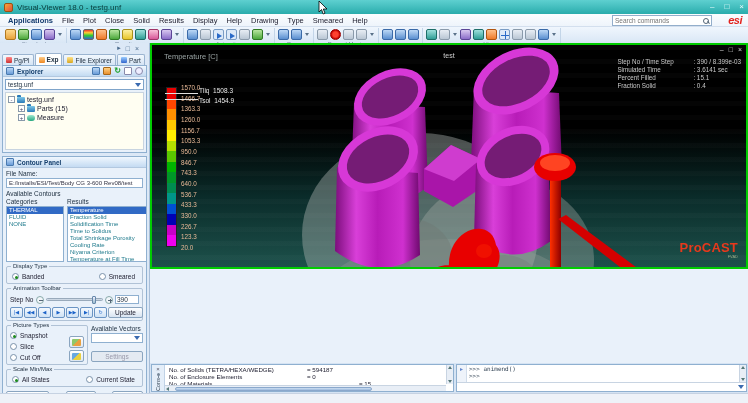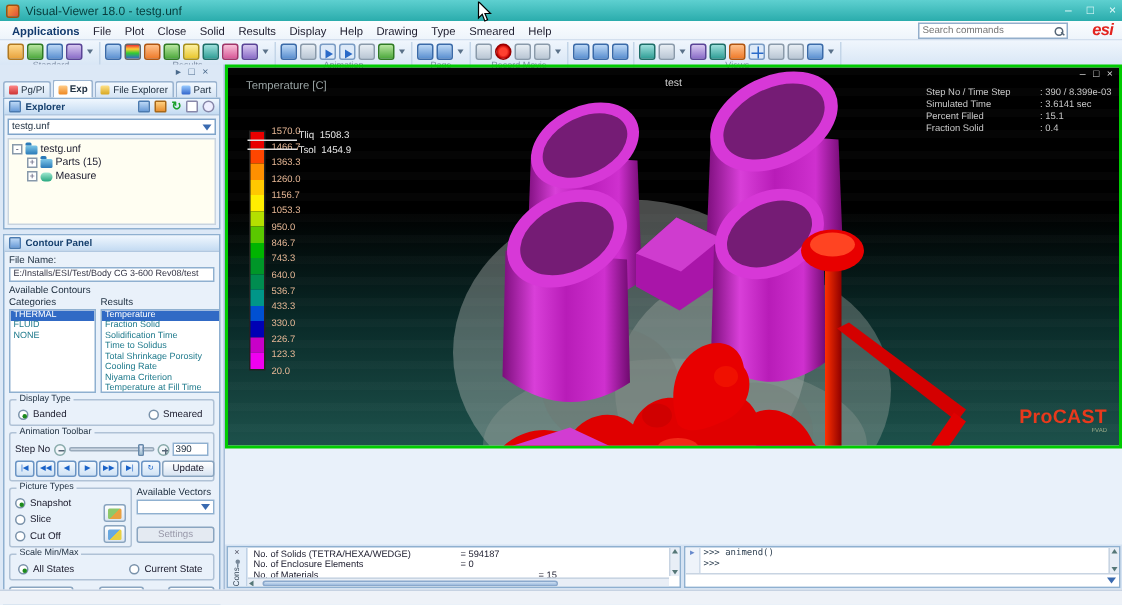--- a/index.html
+++ b/index.html
@@ -130,21 +130,21 @@
   .iconbtn{width:15px;height:12px;border:1px solid #8aa5c0;border-radius:2px;background:linear-gradient(#fff,#dce6f2);display:flex;align-items:center;justify-content:center;}
   .iconbtn .chip{width:9px;height:7px;border-radius:1px;}
   .chip.slice{background:linear-gradient(135deg,#8ec86a 50%,#e8a040 50%);}
   .chip.cut{background:linear-gradient(135deg,#68a8e0 50%,#e8d040 50%);}
   .vec-col{flex:1;display:flex;flex-direction:column;}
   .vec-label{font-size:6.5px;color:#234;height:8px;}
   .vec-combo{height:10px;border:1px solid #8fb0d0;background:#fff;display:flex;align-items:center;justify-content:flex-end;padding:0 2px;}
   .vec-settings{margin-top:8px;align-self:stretch;text-align:center;}
   .bottombtns{display:flex;margin:4px 3px 0;justify-content:space-between;}
   
-  .viewport{position:absolute;left:150px;top:43px;width:598px;height:256px;border:2px solid #00cc00;
+  .viewport{position:absolute;left:150px;top:43px;width:598px;height:226px;border:2px solid #00cc00;
     background:linear-gradient(180deg,#000 0%,#000 38%,#0a2b29 68%,#1d514b 100%);overflow:hidden;}
   .viewport .banding{position:absolute;inset:0;background:repeating-linear-gradient(180deg,rgba(255,255,255,0.02) 0 5px,rgba(0,0,0,0) 5px 14px);}
   .vp-controls{position:absolute;right:4px;top:0px;display:flex;gap:5px;z-index:5;}
   .vp-controls span{color:#d8d8d8;font-size:7px;line-height:9px;}
   .vp-title{position:absolute;left:0;right:0;top:7px;text-align:center;color:#cfcfcf;font-size:7px;z-index:4;}
   .lg-title{position:absolute;left:12px;top:7px;color:#9aa4a4;font-size:7.5px;z-index:4;}
   .steps{position:absolute;right:5px;top:13px;z-index:4;}
   .steps .srow{display:flex;height:8px;}
   .steps .sl{width:76px;color:#c9c9c9;font-size:6.3px;}
   .steps .sv{color:#c9c9c9;font-size:6.3px;white-space:nowrap;}

